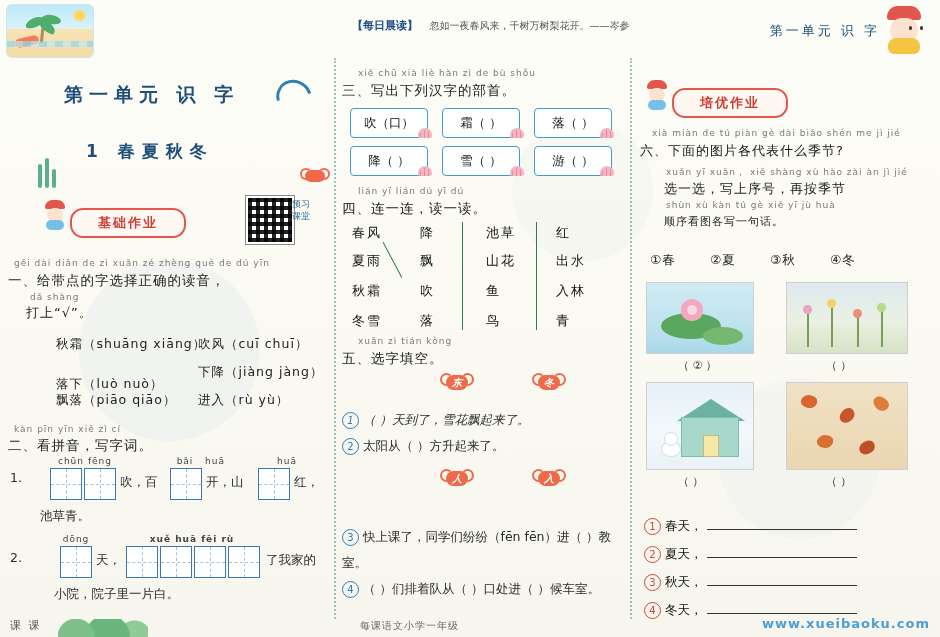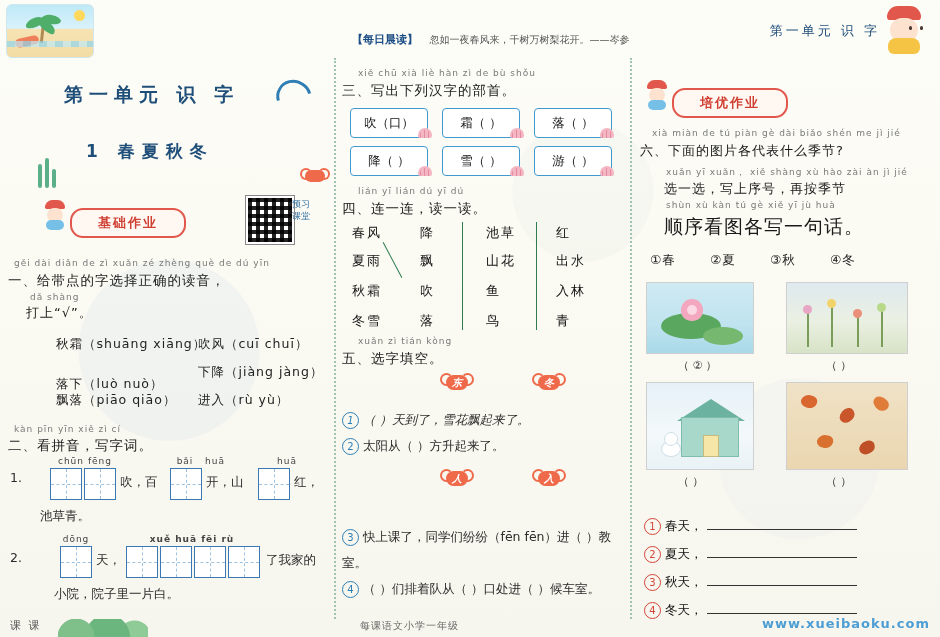--- a/index.html
+++ b/index.html
@@ -25,21 +25,21 @@
       radial-gradient(circle at 85% 72%, rgba(215,220,235,.14) 0 80px, transparent 81px);
     pointer-events:none;
   }
   .col-divider{
     position:absolute;top:58px;bottom:18px;width:0;
     border-left:2px dotted #9ec3b3;
   }
   #div1{left:334px;}
   #div2{left:630px;}
   .header-note{
-    position:absolute;left:352px;top:32px;width:330px;
+    position:absolute;left:352px;top:18px;width:330px;
     font-size:11px;color:#2f5a8a;text-align:left;
   }
   .header-note .tag{color:#1d4f86;font-weight:bold;}
   .header-note .poem{color:#555;margin-left:8px;font-size:10px;}
   .header-unit{
     position:absolute;right:60px;top:22px;
     font-size:13px;color:#1f4e79;letter-spacing:3px;
   }
 
   
@@ -403,21 +403,21 @@
       <i class="f"></i>
       <i class="b"></i>
     </div>
   <div class="ribbon" style="left:672px;top:88px;">培优作业</div>
 
   <div class="pin" style="left:652px;top:128px;">xià miàn de tú piàn gè dài biǎo shén me  jì  jié</div>
   <div class="q" style="left:640px;top:142px;font-size:13px;">六、下面的图片各代表什么季节?</div>
   <div class="pin" style="left:666px;top:166px;">xuǎn  yī  xuǎn， xiě  shàng  xù  hào   zài  àn  jì  jié</div>
   <div class="q" style="left:664px;top:180px;font-size:13px;">选一选，写上序号，再按季节</div>
   <div class="pin" style="left:666px;top:200px;">shùn  xù  kàn  tú  gè  xiě  yī  jù  huà</div>
-  <div class="q" style="left:664px;top:214px;font-size:19px;">顺序看图各写一句话。</div>
+  <div class="q" style="left:664px;top:214px;font-size:11px;">顺序看图各写一句话。</div>
 
   <div class="txt" style="left:650px;top:252px;">①春</div>
   <div class="txt" style="left:710px;top:252px;">②夏</div>
   <div class="txt" style="left:770px;top:252px;">③秋</div>
   <div class="txt" style="left:830px;top:252px;">④冬</div>
 
   <div class="photo lotus" style="left:646px;top:282px;width:106px;height:70px;">
     <i class="pad"></i>
       <i class="pad2"></i>
       <i class="flower"></i>

